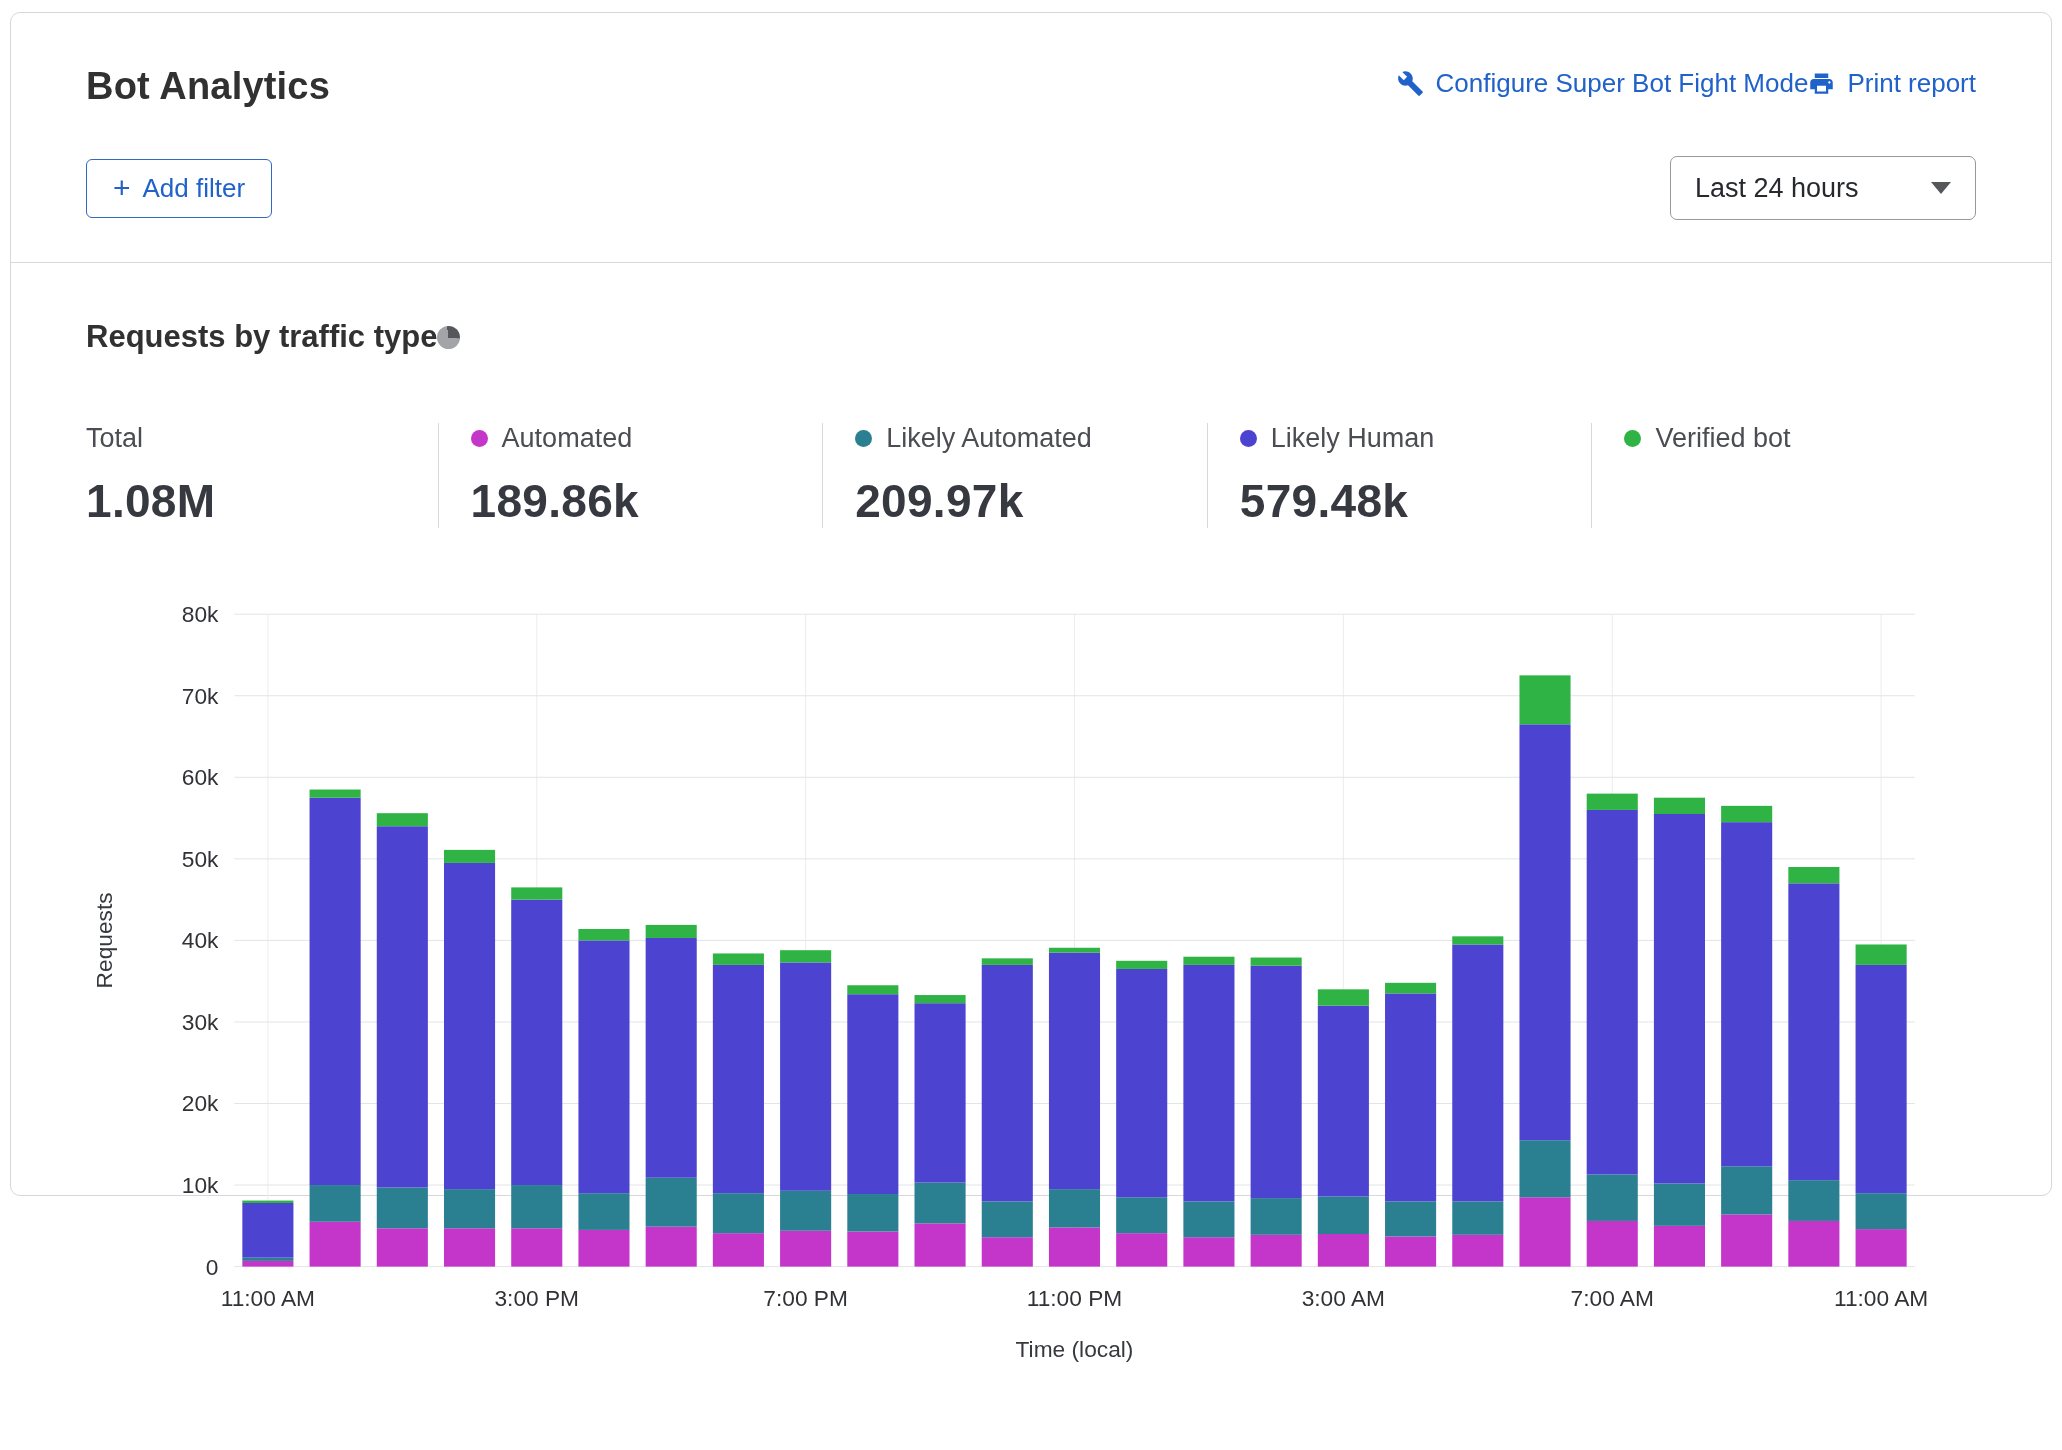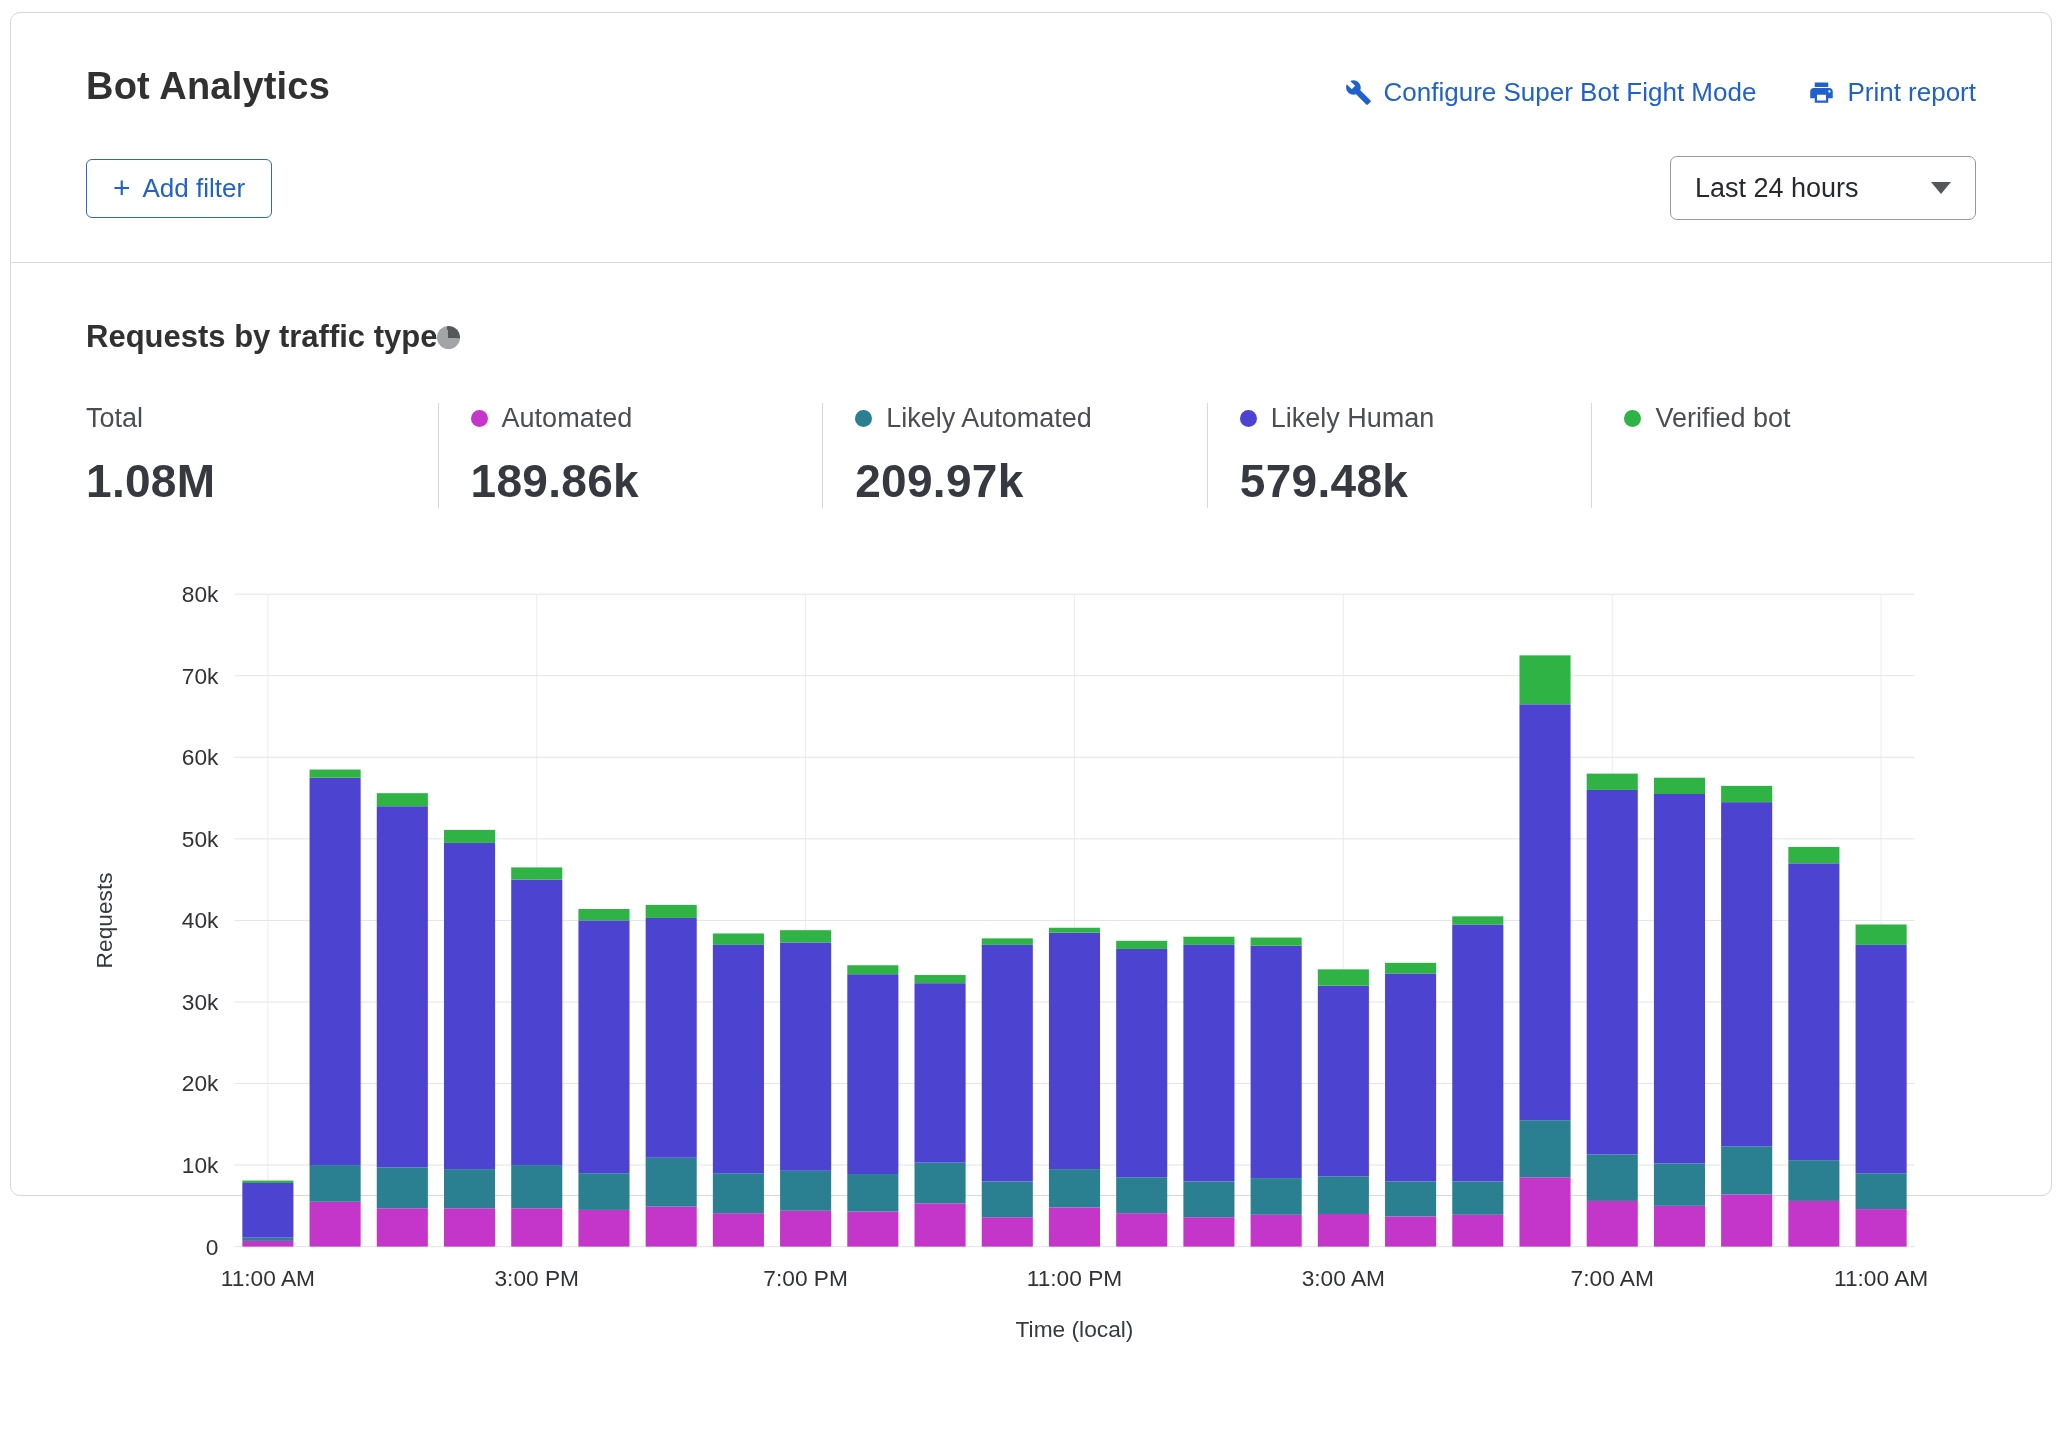--- a/index.html
+++ b/index.html
@@ -15,21 +15,21 @@
     left: 10px; top: 12px; right: 10px;
     height: 1184px;
     background: #fff;
     border: 1px solid #d8d8db;
     border-radius: 10px;
   }
   
   .card-header { padding: 52px 75px 0 75px; }
   .title-row { display: flex; align-items: flex-start; justify-content: space-between; }
   .page-title { font-size: 38px; font-weight: 700; color: #313131; letter-spacing: 0.2px; }
-  .header-links { display: flex; gap: 52px; align-items: center; margin-top: 12px; }
+  .header-links { display: flex; align-items: center; margin-top: 3px; }
   .hlink {
     display: flex; align-items: center; gap: 12px;
     color: #2062c9; font-size: 26px; text-decoration: none; cursor: pointer;
   }
   .hlink svg { width: 27px; height: 27px; fill: #2062c9; }
   .filter-row { display: flex; justify-content: space-between; align-items: center; margin-top: 48px; padding-bottom: 42px; }
   .add-filter-btn {
     display: flex; align-items: center; gap: 12px;
     background: #fff; border: 1px solid #3367c4; border-radius: 6px;
     color: #2062c9; font-size: 26px; font-family: inherit;
@@ -52,21 +52,21 @@
   .section { padding: 56px 75px 0 75px; }
   .section-title-row { display: flex; align-items: center; gap: 0; }
   .section-title { font-size: 31px; font-weight: 700; color: #313131; }
   .pie-icon {
     width: 23px; height: 23px; border-radius: 50%;
     background: conic-gradient(#55575b 0deg 90deg, #a2a4a8 98deg 352deg, #55575b 352deg 360deg);
     display: inline-block;
   }
   
   .stats-row { display: flex; margin-top: 48px; }
-  .stat { flex: 1; border-left: 1px solid #d8d8db; padding-left: 32px; }
+  .stat { flex: 1; border-left: 1px solid #d8d8db; padding-left: 32px; margin-top: 20px; }
   .stat:first-child { border-left: none; padding-left: 0; }
   .stat-label-row { display: flex; align-items: center; gap: 14px; font-size: 27px; color: #4b4d52; }
   .dot { width: 17px; height: 17px; border-radius: 50%; display: inline-block; flex: 0 0 auto; }
   .stat-value { font-size: 46px; font-weight: 700; color: #36393f; margin-top: 20px; letter-spacing: 0.3px; }
   
   .chart-wrap { margin-top: 40px; }
   .chart-wrap svg { display: block; width: 100%; }
   .tick { font-family: "Liberation Sans", sans-serif; font-size: 23px; fill: #303236; }
   .axis-label { font-family: "Liberation Sans", sans-serif; font-size: 23px; fill: #36393f; }
 </style>

